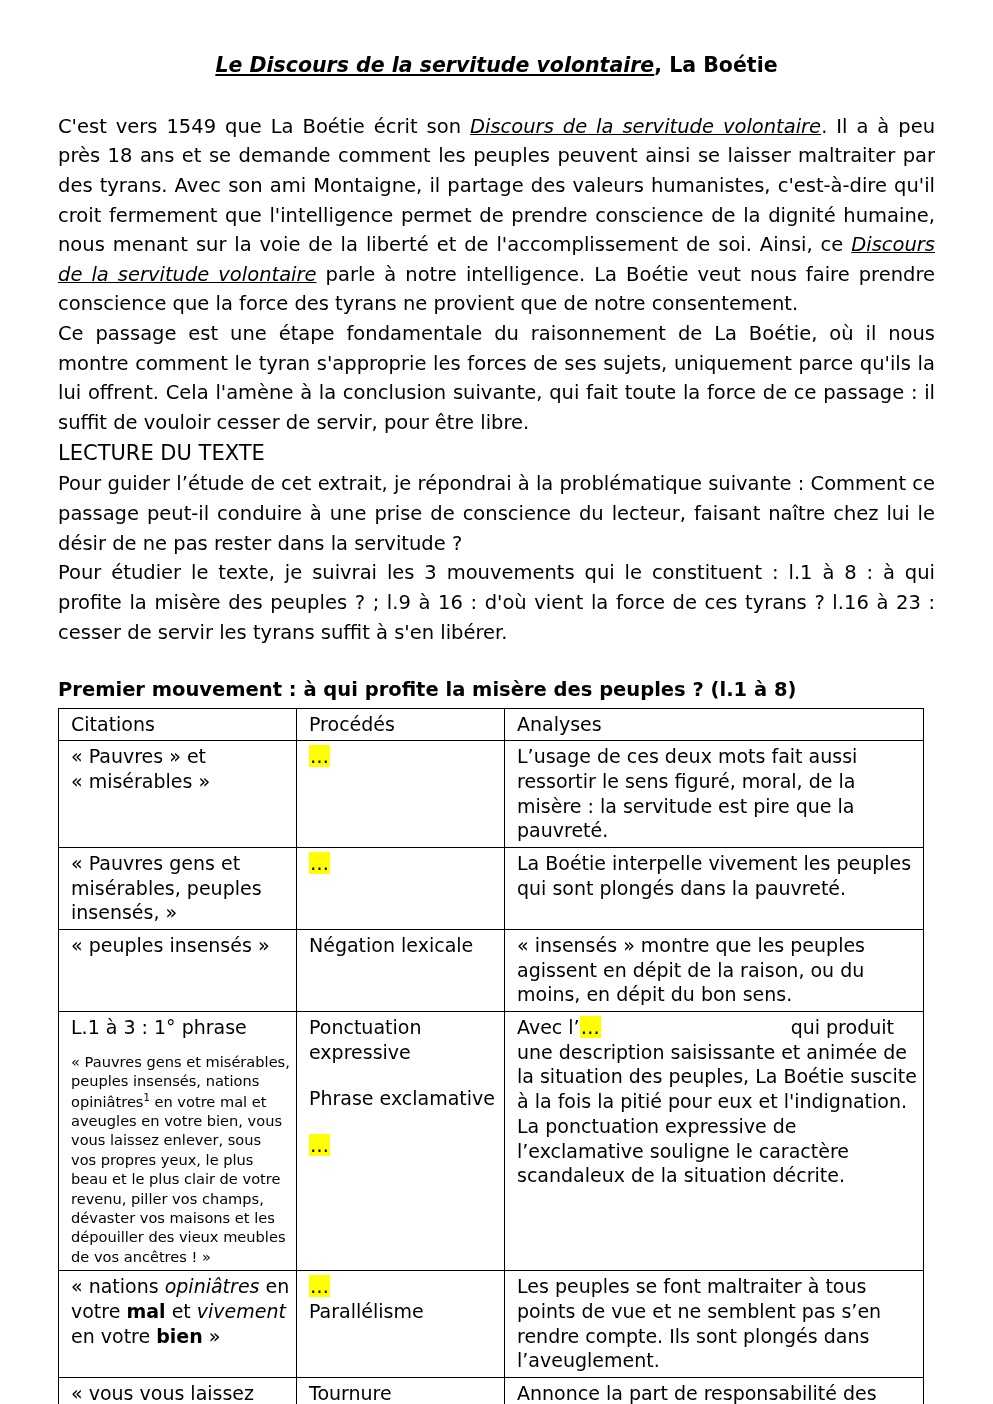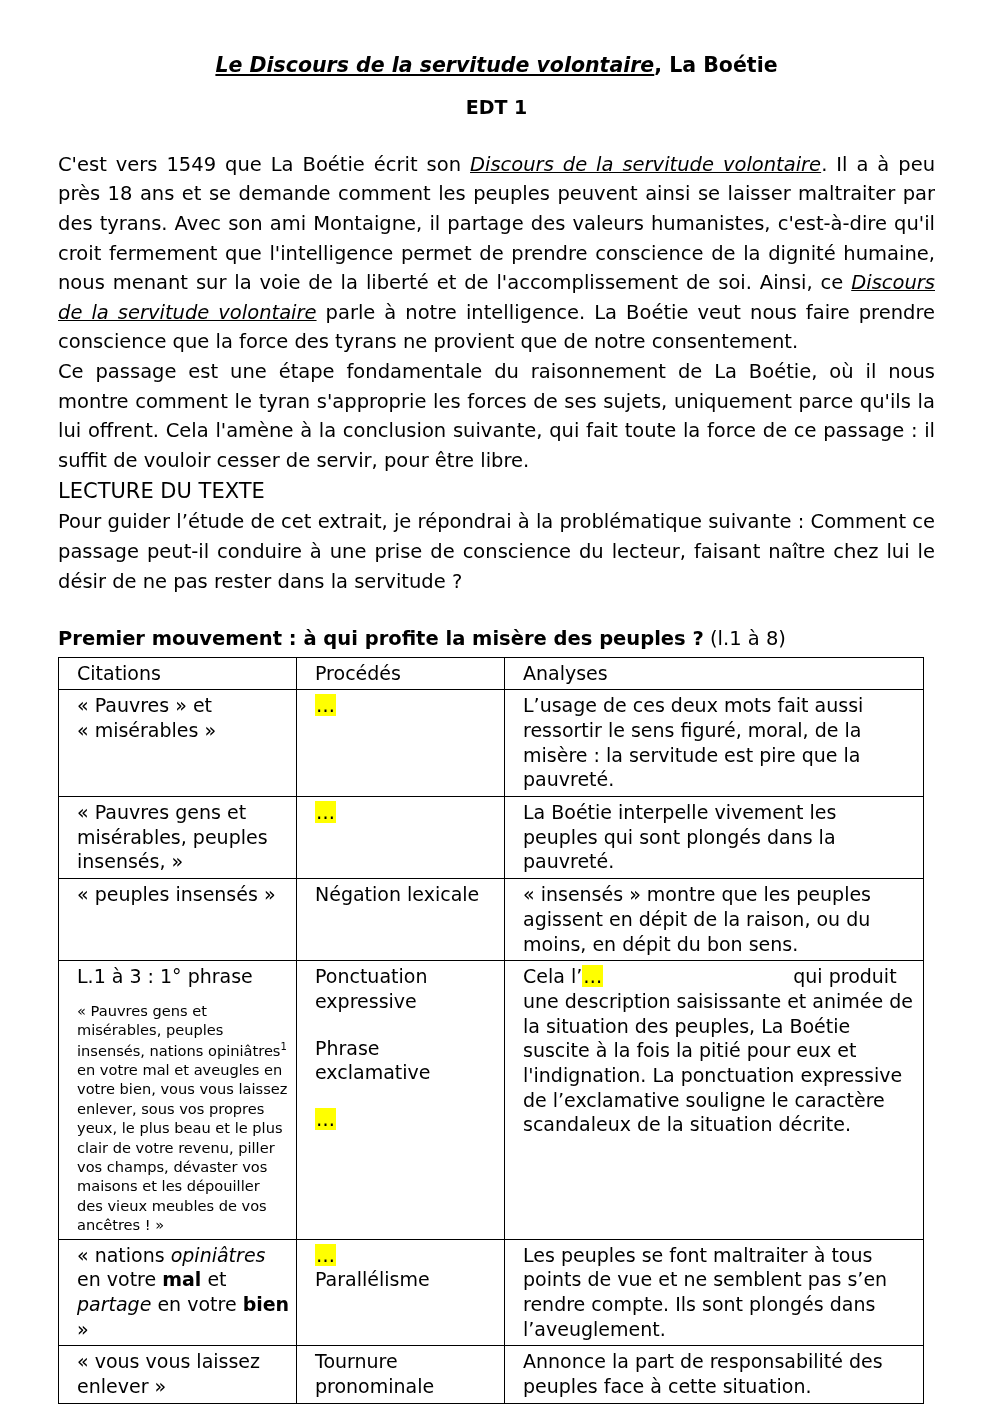--- a/index.html
+++ b/index.html
@@ -71,35 +71,35 @@
   .section-heading {
     margin: 30px 0 5px 0;
     font-size: 19.5px;
     line-height: 1.3;
   }
   .section-heading .sh-main {
     font-weight: bold;
     text-align: right;
   }
   .section-heading .sh-sub {
-    font-weight: normal;
+    font-weight: bold;
   }
 
   
   table.analysis {
     border-collapse: collapse;
     width: 865px;
     table-layout: fixed;
     margin: 0;
   }
   table.analysis td,
   table.analysis th {
     border: 1.6px solid #000000;
     vertical-align: top;
-    padding: 3px 6px 4px 18px;
+    padding: 3px 6px 4px 12px;
     font-size: 19px;
     line-height: 1.30;
     font-weight: normal;
     text-align: left;
   }
   col.c-citations { width: 238px; }
   col.c-procedes  { width: 208px; }
   col.c-analyses  { width: 419px; }
 
   .hl {
@@ -118,30 +118,30 @@
   sup { font-size: 10px; vertical-align: super; }
   .nowrap-sp { display: inline-block; width: 190px; }
 </style>
 </head>
 <body>
 
 <div class="page">
 
   <h1 class="doc-title"><span class="work">Le Discours de la servitude volontaire</span><span>, La Boétie</span></h1>
 
-  <div class="edt">EDT 1</div>
 
   <p class="intro"><span>C'est vers 1549 que La Boétie écrit son </span><span class="italic-underline">Discours de la servitude volontaire</span><span>. Il a à peu près 18 ans et se demande comment les peuples peuvent ainsi se laisser maltraiter par des tyrans. Avec son ami Montaigne, il partage des valeurs humanistes, c'est-à-dire qu'il croit fermement que l'intelligence permet de prendre conscience de la dignité humaine, nous menant sur la voie de la liberté et de l'accomplissement de soi. Ainsi, ce </span><span class="italic-underline">Discours de la servitude volontaire</span><span> parle à notre intelligence. La Boétie veut nous faire prendre conscience que la force des tyrans ne provient que de notre consentement.</span></p>
 
   <p class="para-just">Ce passage est une étape fondamentale du raisonnement de La Boétie, où il nous montre comment le tyran s'approprie les forces de ses sujets, uniquement parce qu'ils la lui offrent. Cela l'amène à la conclusion suivante, qui fait toute la force de ce passage : il suffit de vouloir cesser de servir, pour être libre.</p>
 
   <p class="plain-line">LECTURE DU TEXTE</p>
 
   <p class="para-just">Pour guider l’étude de cet extrait, je répondrai à la problématique suivante : Comment ce passage peut-il conduire à une prise de conscience du lecteur, faisant naître chez lui le désir de ne pas rester dans la servitude ?</p>
 
+  <p class="para-just">Pour étudier le texte, je suivrai les 3 mouvements qui le constituent : l.1 à 8 : à qui profite la misère des peuples ? ; l.9 à 16 : d'où vient la force de ces tyrans ? l.16 à 23 : cesser de servir les tyrans suffit à s'en libérer.</p>
 
   <div class="section-heading"><span class="sh-main">Premier mouvement : à qui profite la misère des peuples ?</span><span class="sh-sub"> (l.1 à 8)</span></div>
 
   <table class="analysis">
     <colgroup>
       <col class="c-citations">
       <col class="c-procedes">
       <col class="c-analyses">
     </colgroup>
     <thead>
@@ -176,25 +176,25 @@
           <span>L.1 à 3 : 1° phrase</span>
           <span class="small-quote"><span>« Pauvres gens et misérables, peuples insensés, nations opiniâtres</span><sup>1</sup><span> en votre mal et aveugles en votre bien, vous vous laissez enlever, sous vos propres yeux, le plus beau et le plus clair de votre revenu, piller vos champs, dévaster vos maisons et les dépouiller des vieux meubles de vos ancêtres ! »</span></span>
         </td>
         <td>
           <span>Ponctuation expressive</span>
           <span class="gap-line"></span>
           <span>Phrase exclamative</span>
           <span class="gap-line"></span>
           <span class="hl">…</span>
         </td>
-        <td><span>Cela l’</span><span class="hl">…</span><span class="nowrap-sp"></span><span>qui produit une description saisissante et animée de la situation des peuples, La Boétie suscite à la fois la pitié pour eux et l'indignation. La ponctuation expressive de l’exclamative souligne le caractère scandaleux de la situation décrite.</span></td>
-      </tr>
-
-      <tr>
-        <td><span>« nations </span><span class="it">opiniâtres</span><span> en votre </span><span class="bd">mal</span><span> et </span><span class="it">partage</span><span> en votre </span><span class="bd">bien</span><span> »</span></td>
+        <td><span>Avec l’</span><span class="hl">…</span><span class="nowrap-sp"></span><span>qui produit une description saisissante et animée de la situation des peuples, La Boétie suscite à la fois la pitié pour eux et l'indignation. La ponctuation expressive de l’exclamative souligne le caractère scandaleux de la situation décrite.</span></td>
+      </tr>
+
+      <tr>
+        <td><span>« nations </span><span class="it">opiniâtres</span><span> en votre </span><span class="bd">mal</span><span> et </span><span class="it">vivement</span><span> en votre </span><span class="bd">bien</span><span> »</span></td>
         <td><span class="hl">…</span><br><span>Parallélisme</span></td>
         <td>Les peuples se font maltraiter à tous points de vue et ne semblent pas s’en rendre compte. Ils sont plongés dans l’aveuglement.</td>
       </tr>
 
       <tr>
         <td>« vous vous laissez enlever »</td>
         <td>Tournure pronominale</td>
         <td>Annonce la part de responsabilité des peuples face à cette situation.</td>
       </tr>
 

